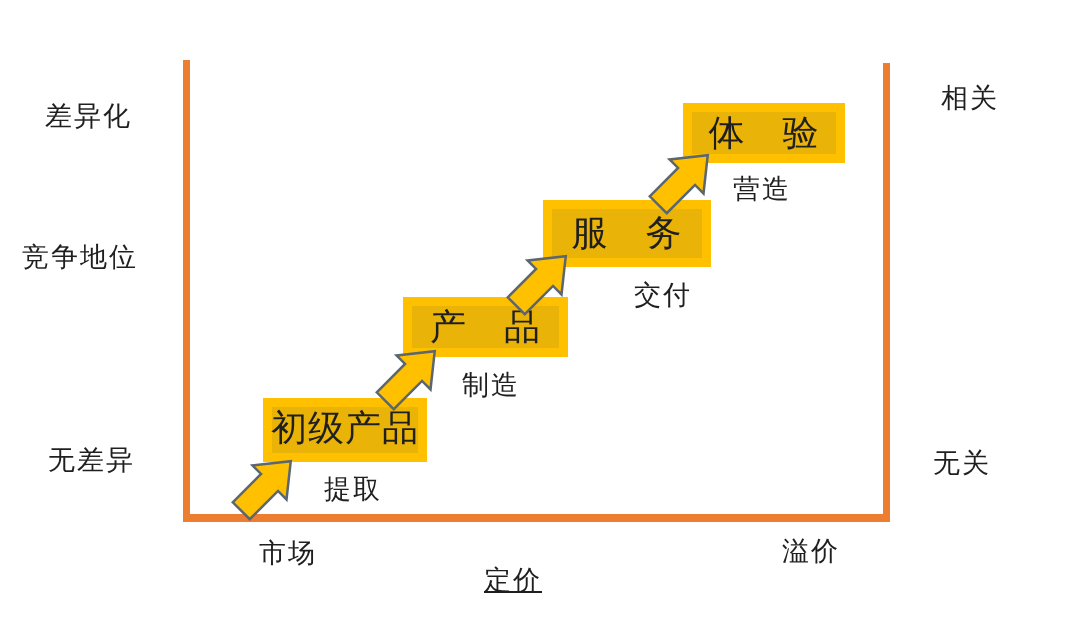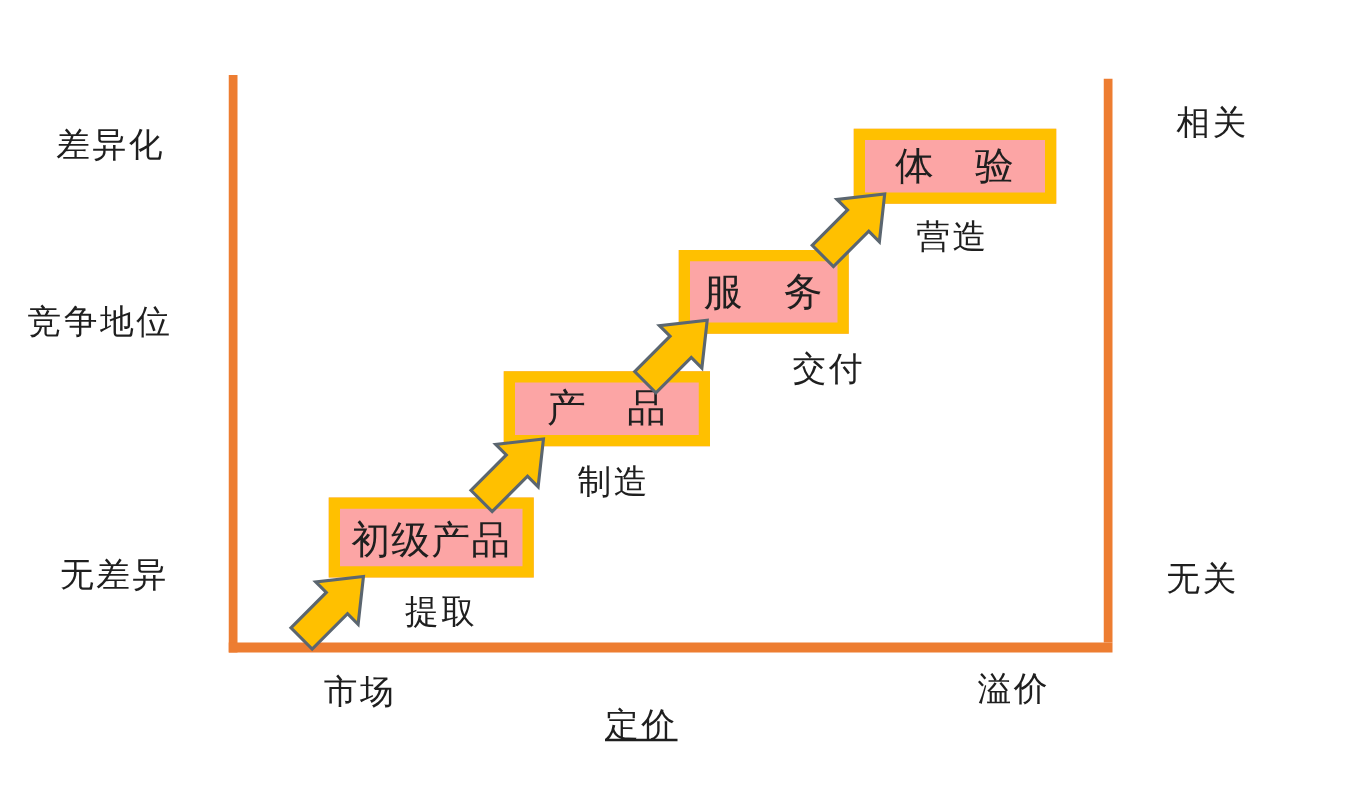--- a/index.html
+++ b/index.html
@@ -13,33 +13,33 @@
     color: #1f1f1f;
   }
   .axis-line { position: absolute; background: #ED7D31; }
   #y-axis-line     { left: 183px; top: 60px;  width: 7px;   height: 462px; }
   #x-axis-line     { left: 183px; top: 514px; width: 707px; height: 8px; }
   #right-axis-line { left: 883px; top: 63px;  width: 7px;   height: 451px; }
 
   .stage-box {
     position: absolute;
     box-sizing: border-box;
-    background: #fca5a5;
+    background: #eab308;
     border: 9px solid #FFC000;
     display: flex;
     align-items: center;
     justify-content: center;
-    font-size: 31px;
+    font-size: 36px;
     letter-spacing: 1px;
     white-space: nowrap;
     z-index: 2;
   }
   #stage-box-1 { left: 263px; top: 398px; width: 164px; height: 64px; align-items: flex-end; }
   #stage-box-2 { left: 403px; top: 297px; width: 165px; height: 60px; }
-  #stage-box-3 { left: 543px; top: 200px; width: 136px; height: 67px; justify-content: center; }
+  #stage-box-3 { left: 543px; top: 200px; width: 168px; height: 67px; justify-content: center; }
   #stage-box-4 { left: 683px; top: 103px; width: 162px; height: 60px; }
 
   .diagram-label {
     position: absolute;
     font-size: 27px;
     letter-spacing: 2px;
     white-space: nowrap;
     line-height: 1.1;
     z-index: 1;
   }

